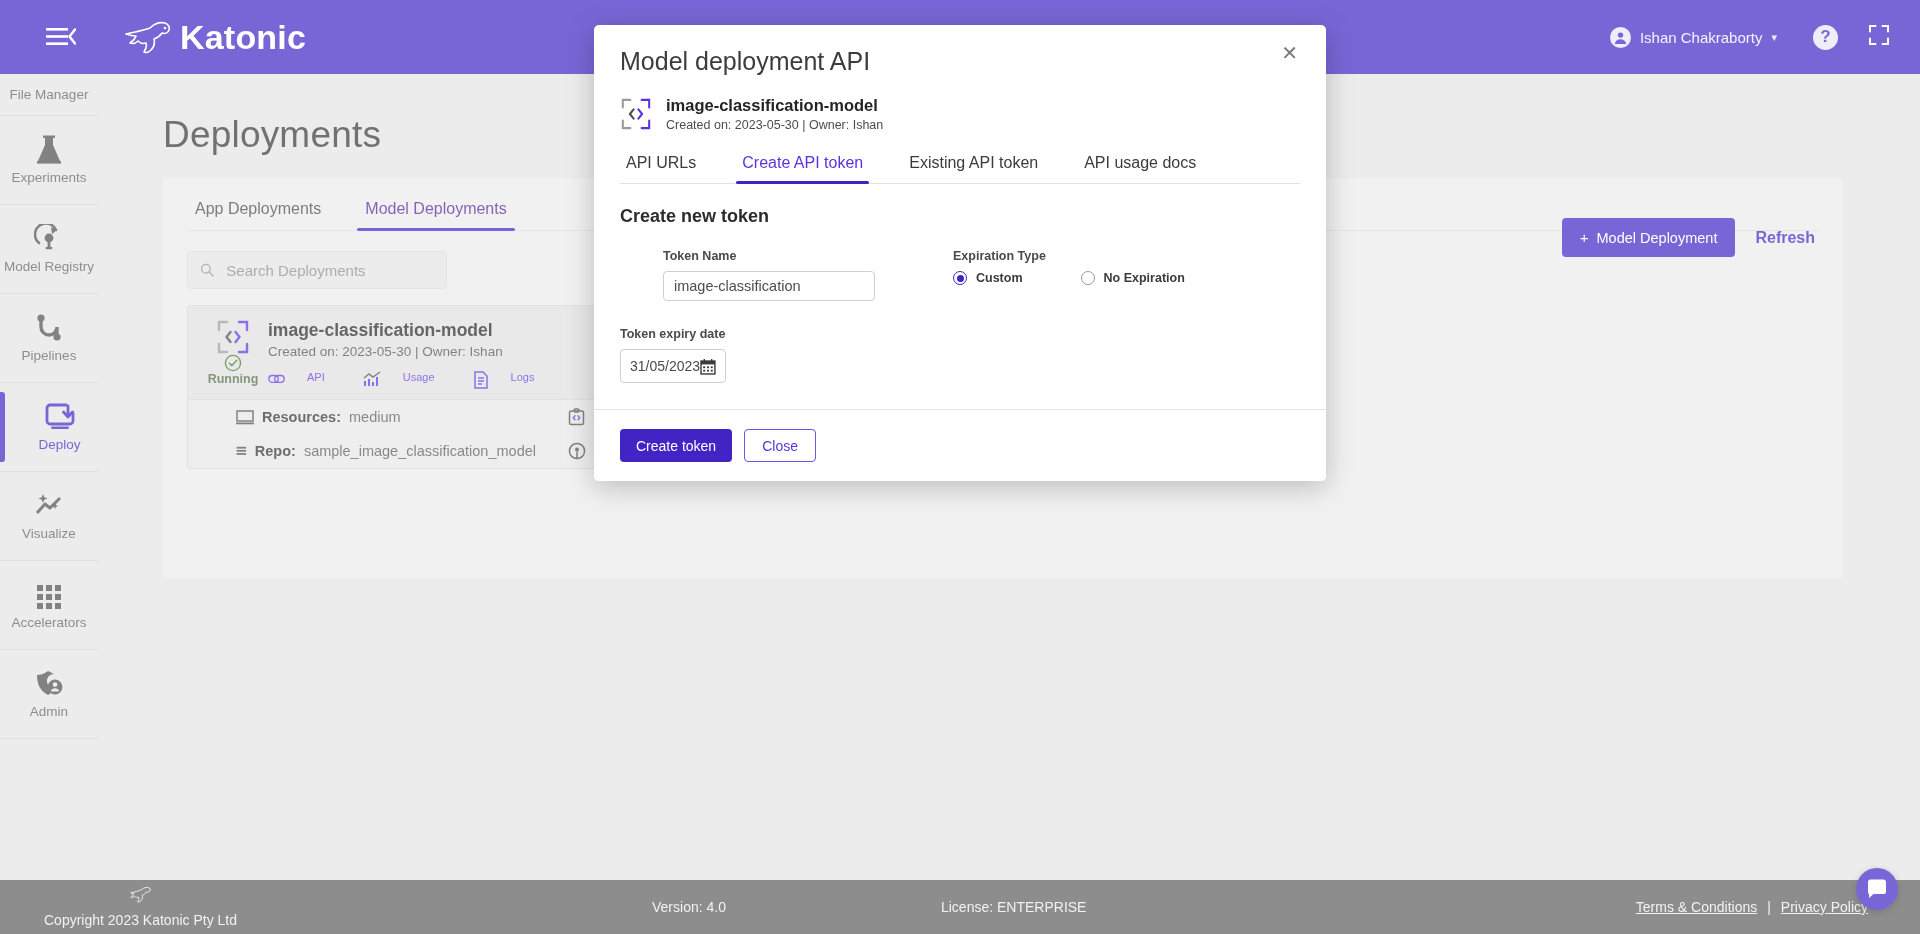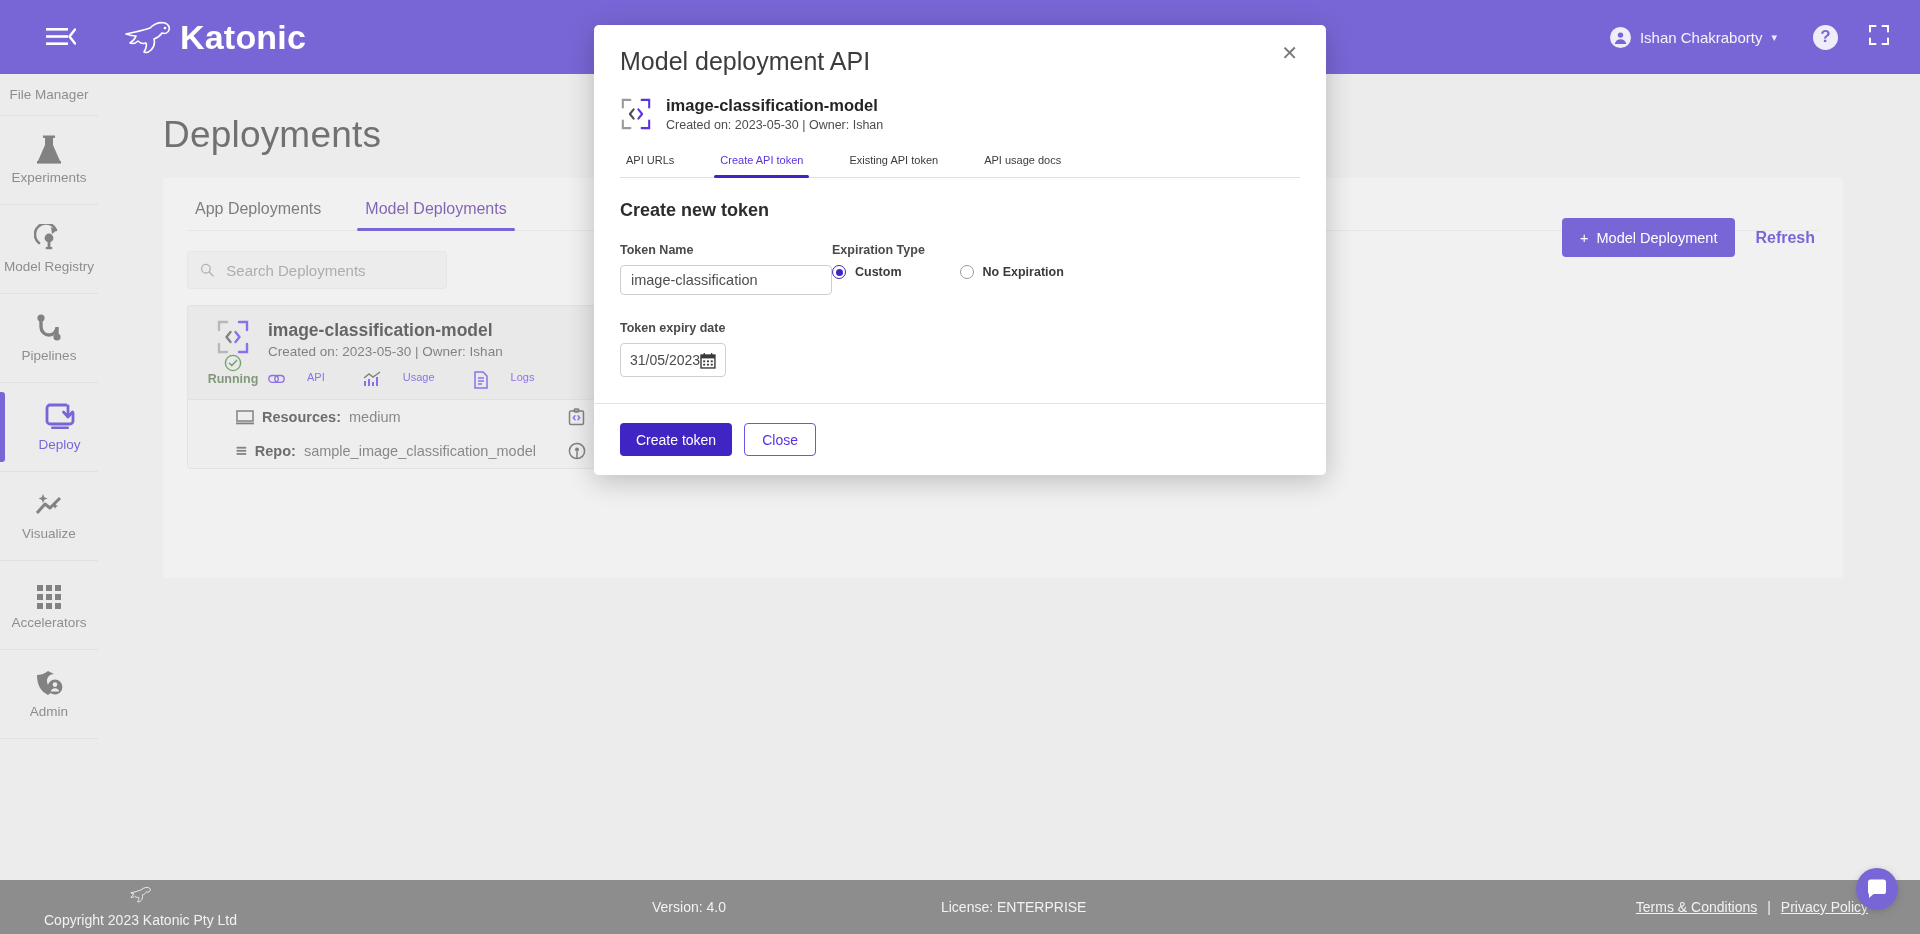--- a/index.html
+++ b/index.html
@@ -232,35 +232,35 @@
     display: flex; align-items: center; gap: 14px;
     padding: 20px 26px 0 26px;
   }
   .mm-title { font-size: 16.5px; font-weight: 700; color: #242424; }
   .mm-sub { font-size: 12.5px; color: #4d4d4d; margin-top: 3px; }
   .modal-tabs {
     display: flex; margin: 22px 26px 0 26px;
     border-bottom: 1px solid #e2e2e2;
   }
   .mtab {
-    font-size: 11px; color: #3b3b3b;
+    font-size: 16px; color: #3b3b3b;
     padding: 0 6px 11px 6px; margin-right: 34px;
     cursor: pointer; position: relative;
   }
   .mtab.active { color: #5b32e0; }
   .mtab.active::after {
     content: ""; position: absolute; left: 0; right: 0; bottom: -1px;
     height: 3px; background: #4024c4; border-radius: 2px;
   }
   .modal-body { padding: 22px 26px 26px 26px; }
   .section-title {
     font-size: 18px; font-weight: 700; color: #2c2c2c; margin-bottom: 22px;
   }
   .form-grid {
-    display: flex; 
+    display: flex; gap: 78px; margin-left: 43px;
   }
   .field-label {
     font-size: 12.5px; font-weight: 700; color: #4a4a4a; margin-bottom: 8px;
   }
   .text-input {
     width: 212px; height: 30px;
     border: 1px solid #cfcfcf; border-radius: 4px;
     padding: 0 10px; font-size: 14.5px; color: #4e4e4e;
     outline: none; background: #fff;
     font-family: inherit;

